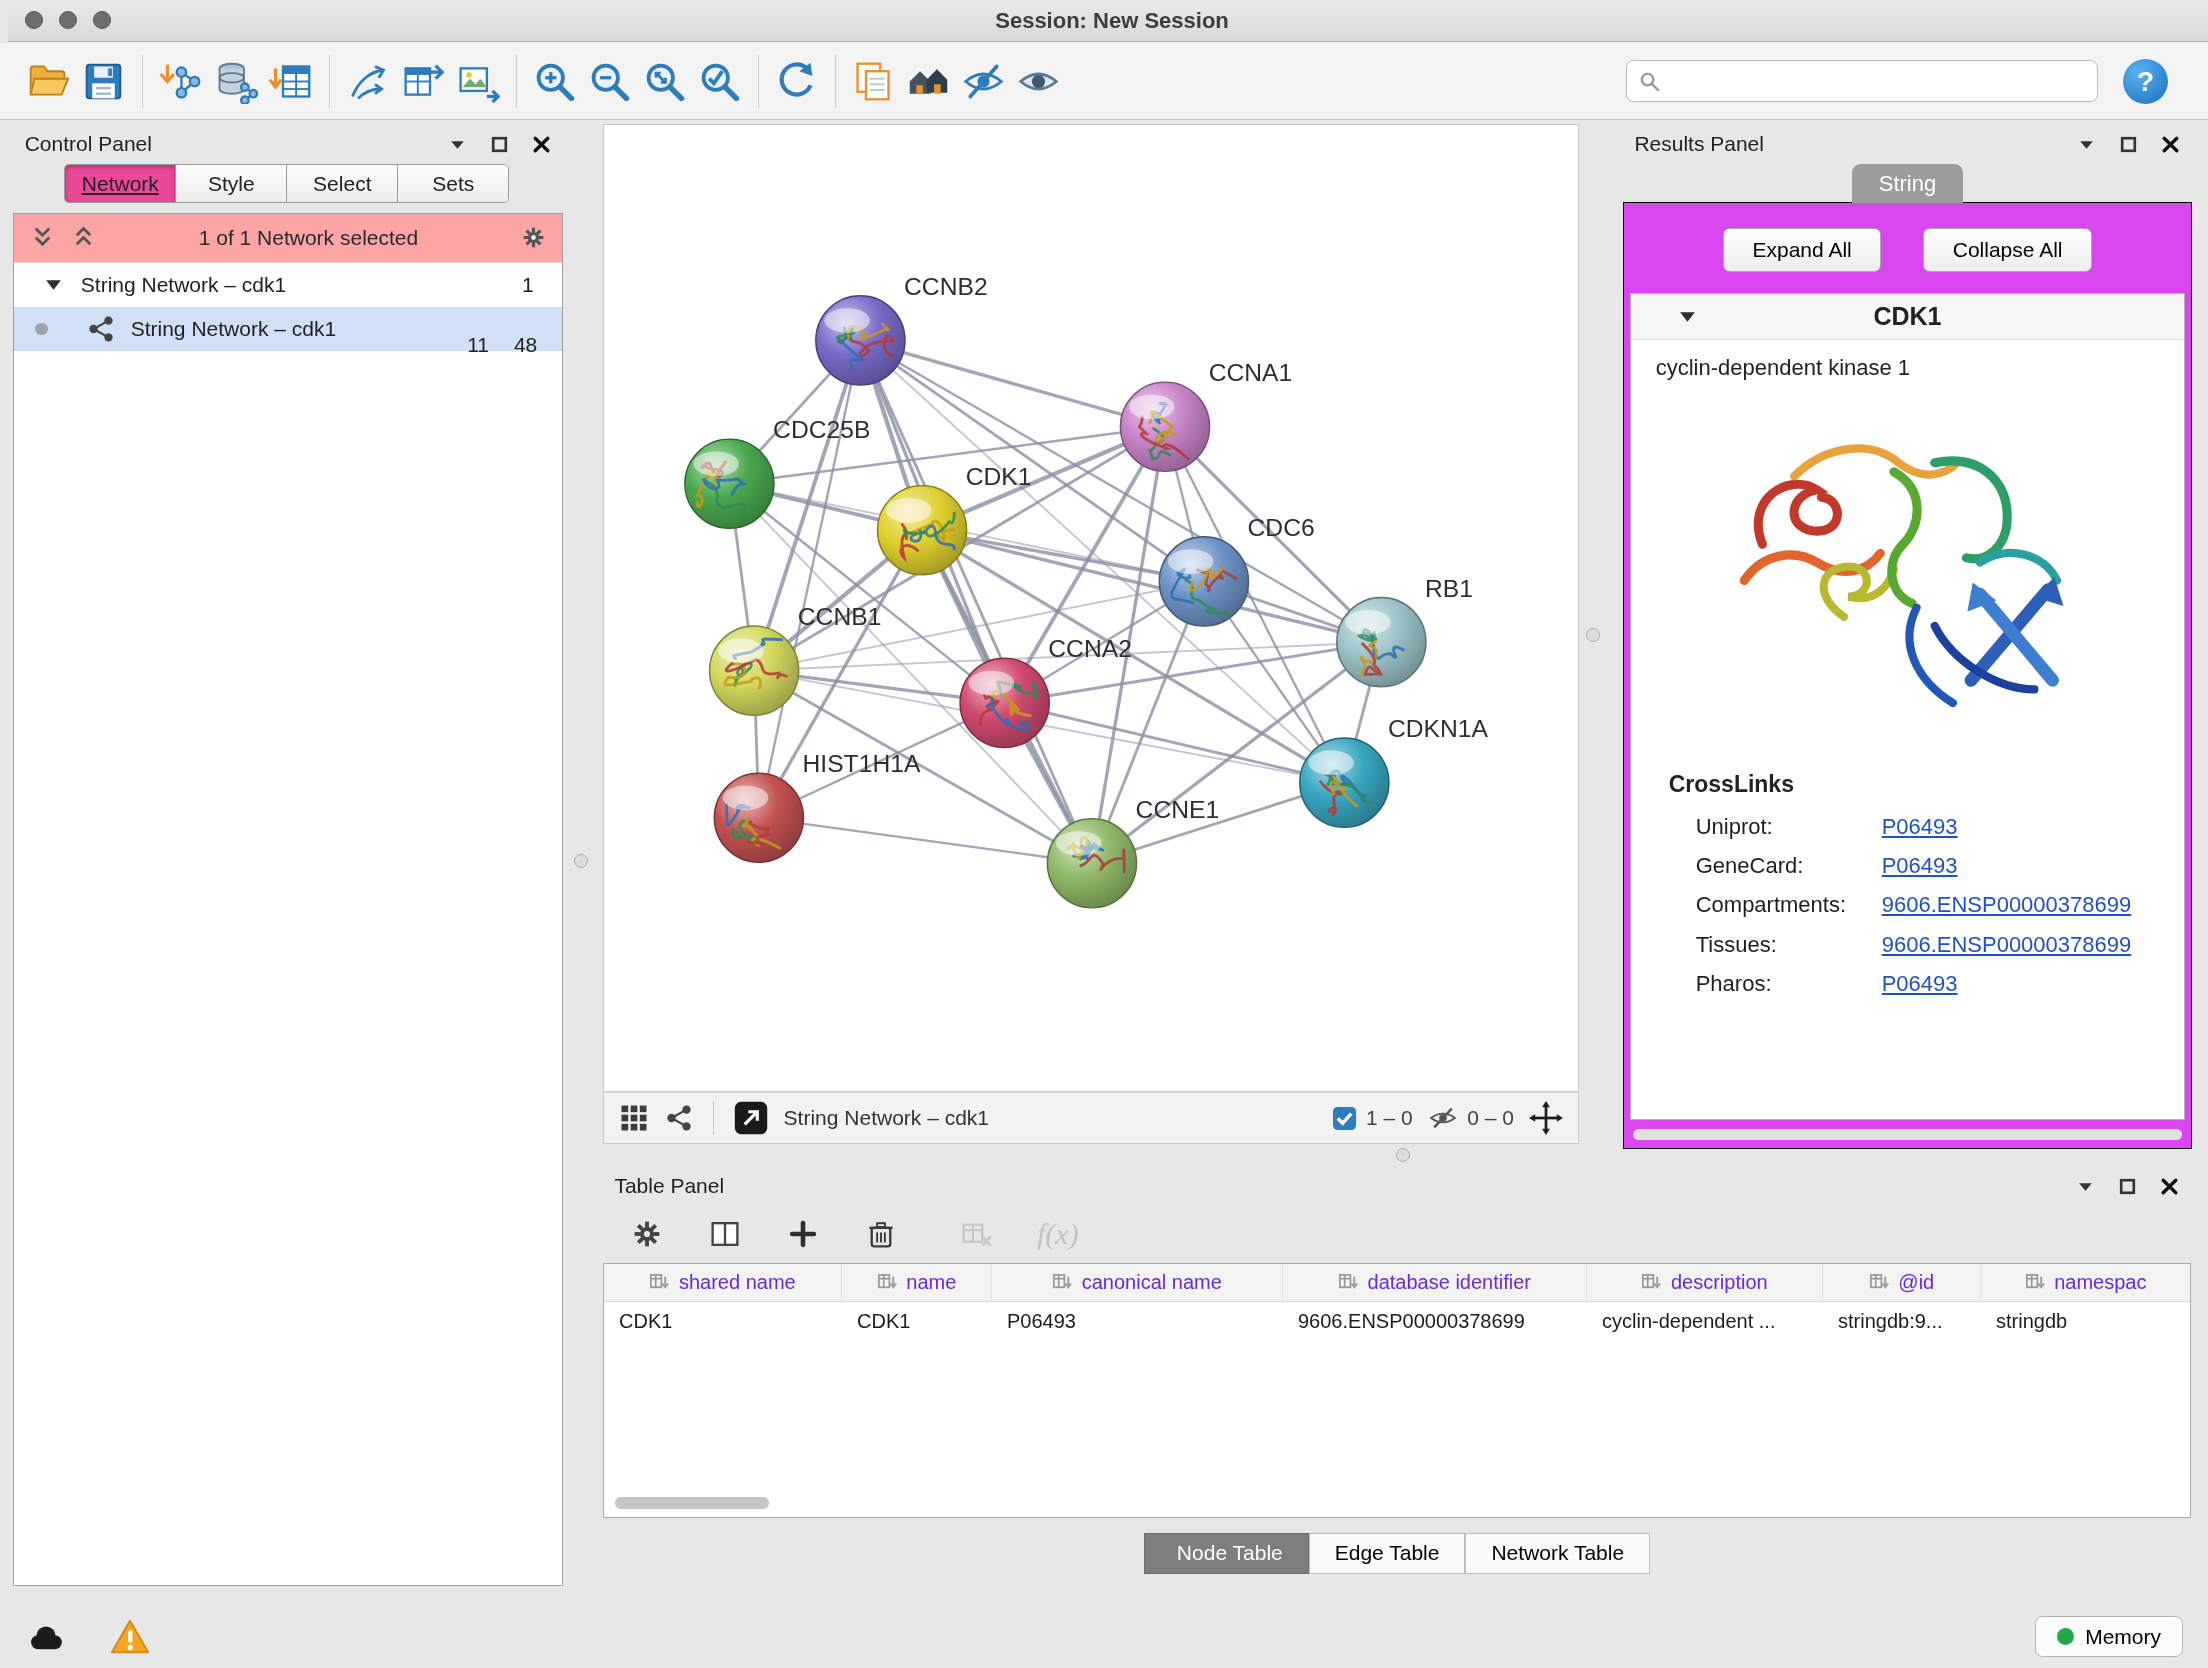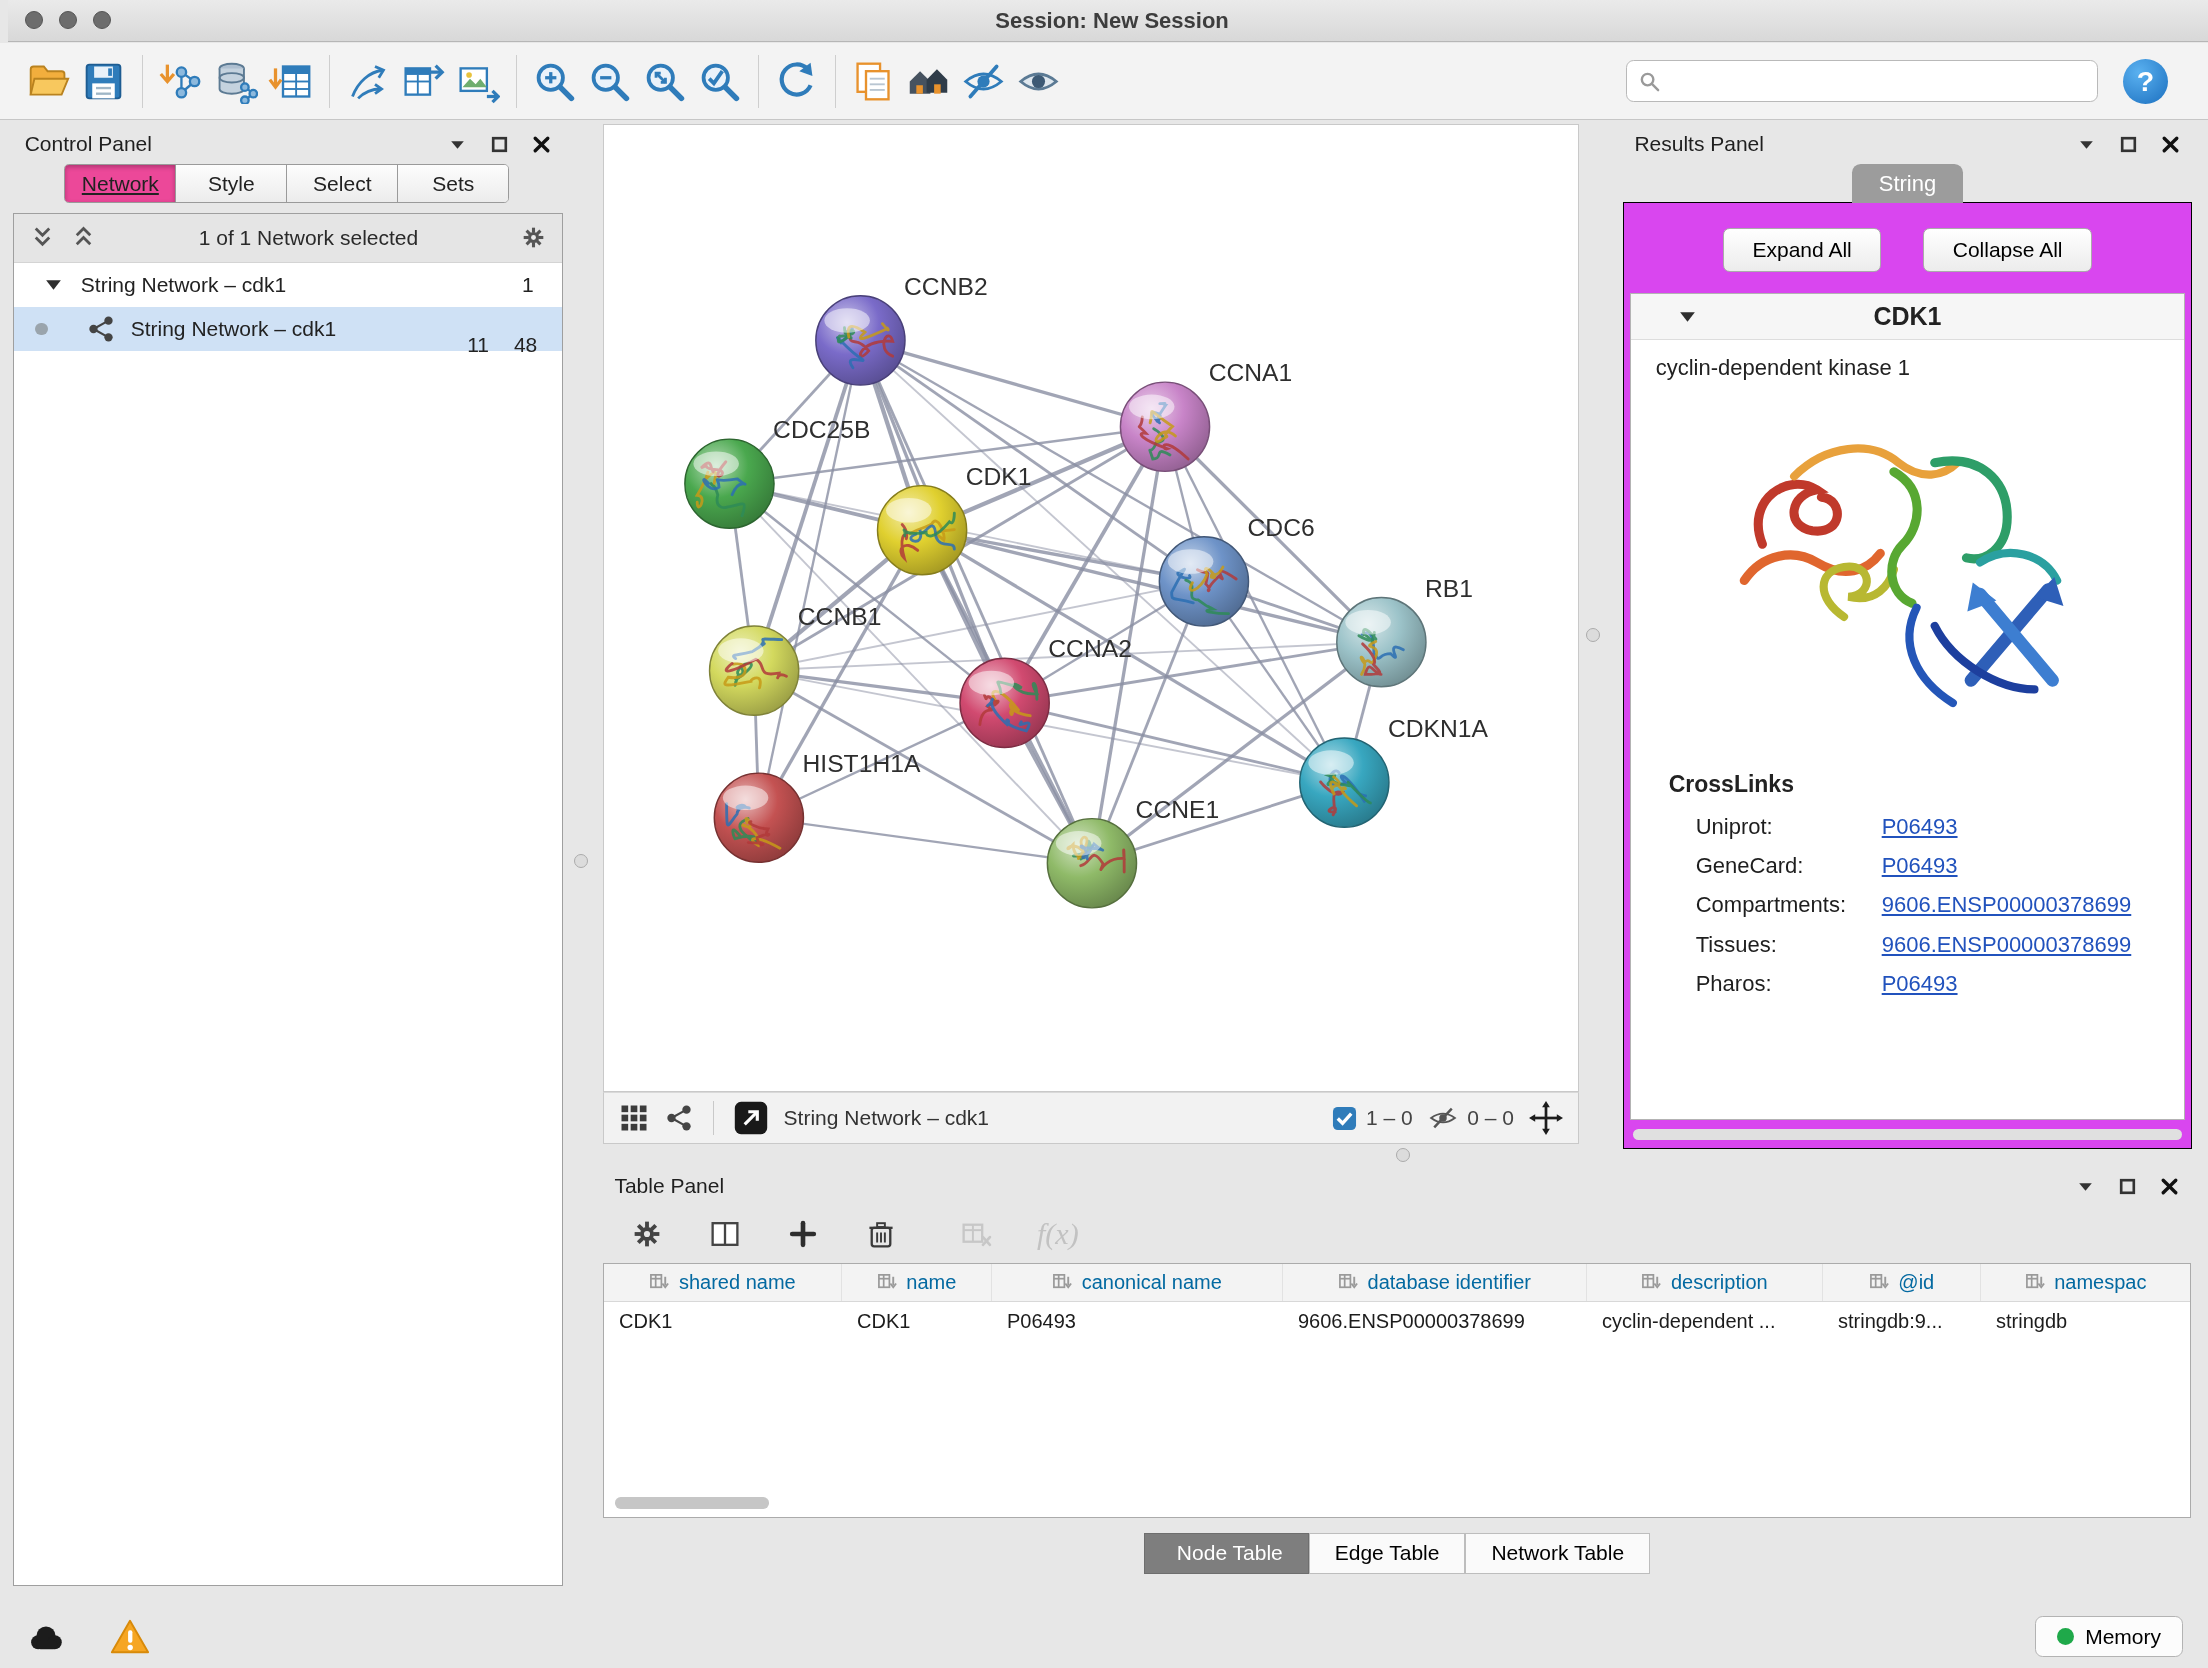--- a/index.html
+++ b/index.html
@@ -28,21 +28,21 @@
 .panel-controls{margin-left:auto;display:flex;align-items:center;gap:21px;}
 .panel-controls svg{width:21px;height:21px;}
 
 
 .control-panel{position:absolute;left:13.3px;top:124px;width:550px;height:1462px;display:flex;flex-direction:column;}
 .seg-tabs{display:flex;margin:0 0 9.5px 51px;width:445px;border:1px solid #9a9a9a;border-radius:4.8px;overflow:hidden;}
 .seg-tab{flex:1;text-align:center;font-size:21px;padding:6.7px 0;border-right:1px solid #9a9a9a;background:linear-gradient(#fdfdfd,#ececec);}
 .seg-tab:last-child{border-right:none;}
 .seg-tab.selected{background:#ec4899;box-shadow:inset 0 1.9px 4.8px rgba(0,0,0,.28);text-decoration:underline;}
 .cp-box{flex:1;border:1px solid #9f9f9f;background:#fff;display:flex;flex-direction:column;overflow:hidden;}
-.cp-toolbar{height:49px;background:#e5e5e5;border-bottom:1px solid #d4d4d4;display:flex;align-items:center;padding:0 15px;gap:13.3px;}
+.cp-toolbar{height:49px;background:#fca5a5;border-bottom:1px solid #d4d4d4;display:flex;align-items:center;padding:0 15px;gap:13.3px;}
 .cp-toolbar .status{flex:1;text-align:center;font-size:21px;color:#2a2a2a;}
 .cp-toolbar svg{width:27px;height:27px;}
 .tree-row{height:44px;display:flex;align-items:center;font-size:21px;}
 .tree-row .spacer{flex:1;}
 .tree-row.root{padding-left:28.5px;gap:17px;}
 .tree-row.root .count{margin-right:28.5px;}
 .tree-row.child{background:#cfe1f5;padding-left:21px;}
 .tree-row.child .bullet{width:12.4px;height:12.4px;border-radius:50%;background:#9aa4ac;margin-right:38px;}
 .tree-row.child svg{width:30px;height:30px;margin-right:15px;}
 .tree-row.child .num{margin-right:25px;margin-top:32px;}
@@ -75,21 +75,21 @@
 .rp-scroll{height:11.4px;background:#e0e0e0;border-radius:5.7px;margin:9.5px 3.8px 0;}
 
 
 .table-panel{position:absolute;left:603px;top:1166px;width:1588px;height:433px;display:flex;flex-direction:column;}
 .tp-toolbar{height:55px;display:flex;align-items:center;gap:44px;padding-left:27px;}
 .tp-toolbar .tpbtn{background:none;border:none;display:flex;align-items:center;}
 .tp-toolbar svg{width:34px;height:34px;}
 .fx{font-family:"Liberation Serif",serif;font-style:italic;font-size:30px;color:#c2c2c2;}
 .table-box{border:1px solid #ababab;background:#fff;height:255px;position:relative;overflow:hidden;margin-top:1.9px;}
 .t-header{display:flex;height:38px;background:#f3f3f3;border-bottom:1px solid #d8d8d8;align-items:stretch;}
-.t-col{display:flex;align-items:center;justify-content:center;gap:8.6px;font-size:20px;color:#0369a1;border-right:1px solid #e2e2e2;flex:none;}
+.t-col{display:flex;align-items:center;justify-content:center;gap:8.6px;font-size:20px;color:#6d28d9;border-right:1px solid #e2e2e2;flex:none;}
 .t-col svg{width:21px;height:21px;}
 .t-row{display:flex;height:40px;align-items:center;font-size:20px;color:#1c1c1c;}
 .t-cell{padding-left:15px;overflow:hidden;white-space:nowrap;flex:none;}
 .h-scroll{position:absolute;left:11.4px;bottom:7.6px;width:154px;height:12.4px;border-radius:5.7px;background:#c6c6c6;}
 .tp-tabs{display:flex;justify-content:center;margin-top:15px;}
 .tp-tab{font-size:21px;padding:7.6px 25px;border:1px solid #bdbdbd;background:#fafafa;font-family:inherit;}
 .tp-tab.selected{background:#7e7e7e;color:#fff;border-color:#6e6e6e;padding-left:32px;}
 
 
 .statusbar{position:absolute;left:0;bottom:0;width:100%;height:63px;display:flex;align-items:center;padding:0 25px;gap:42px;}

